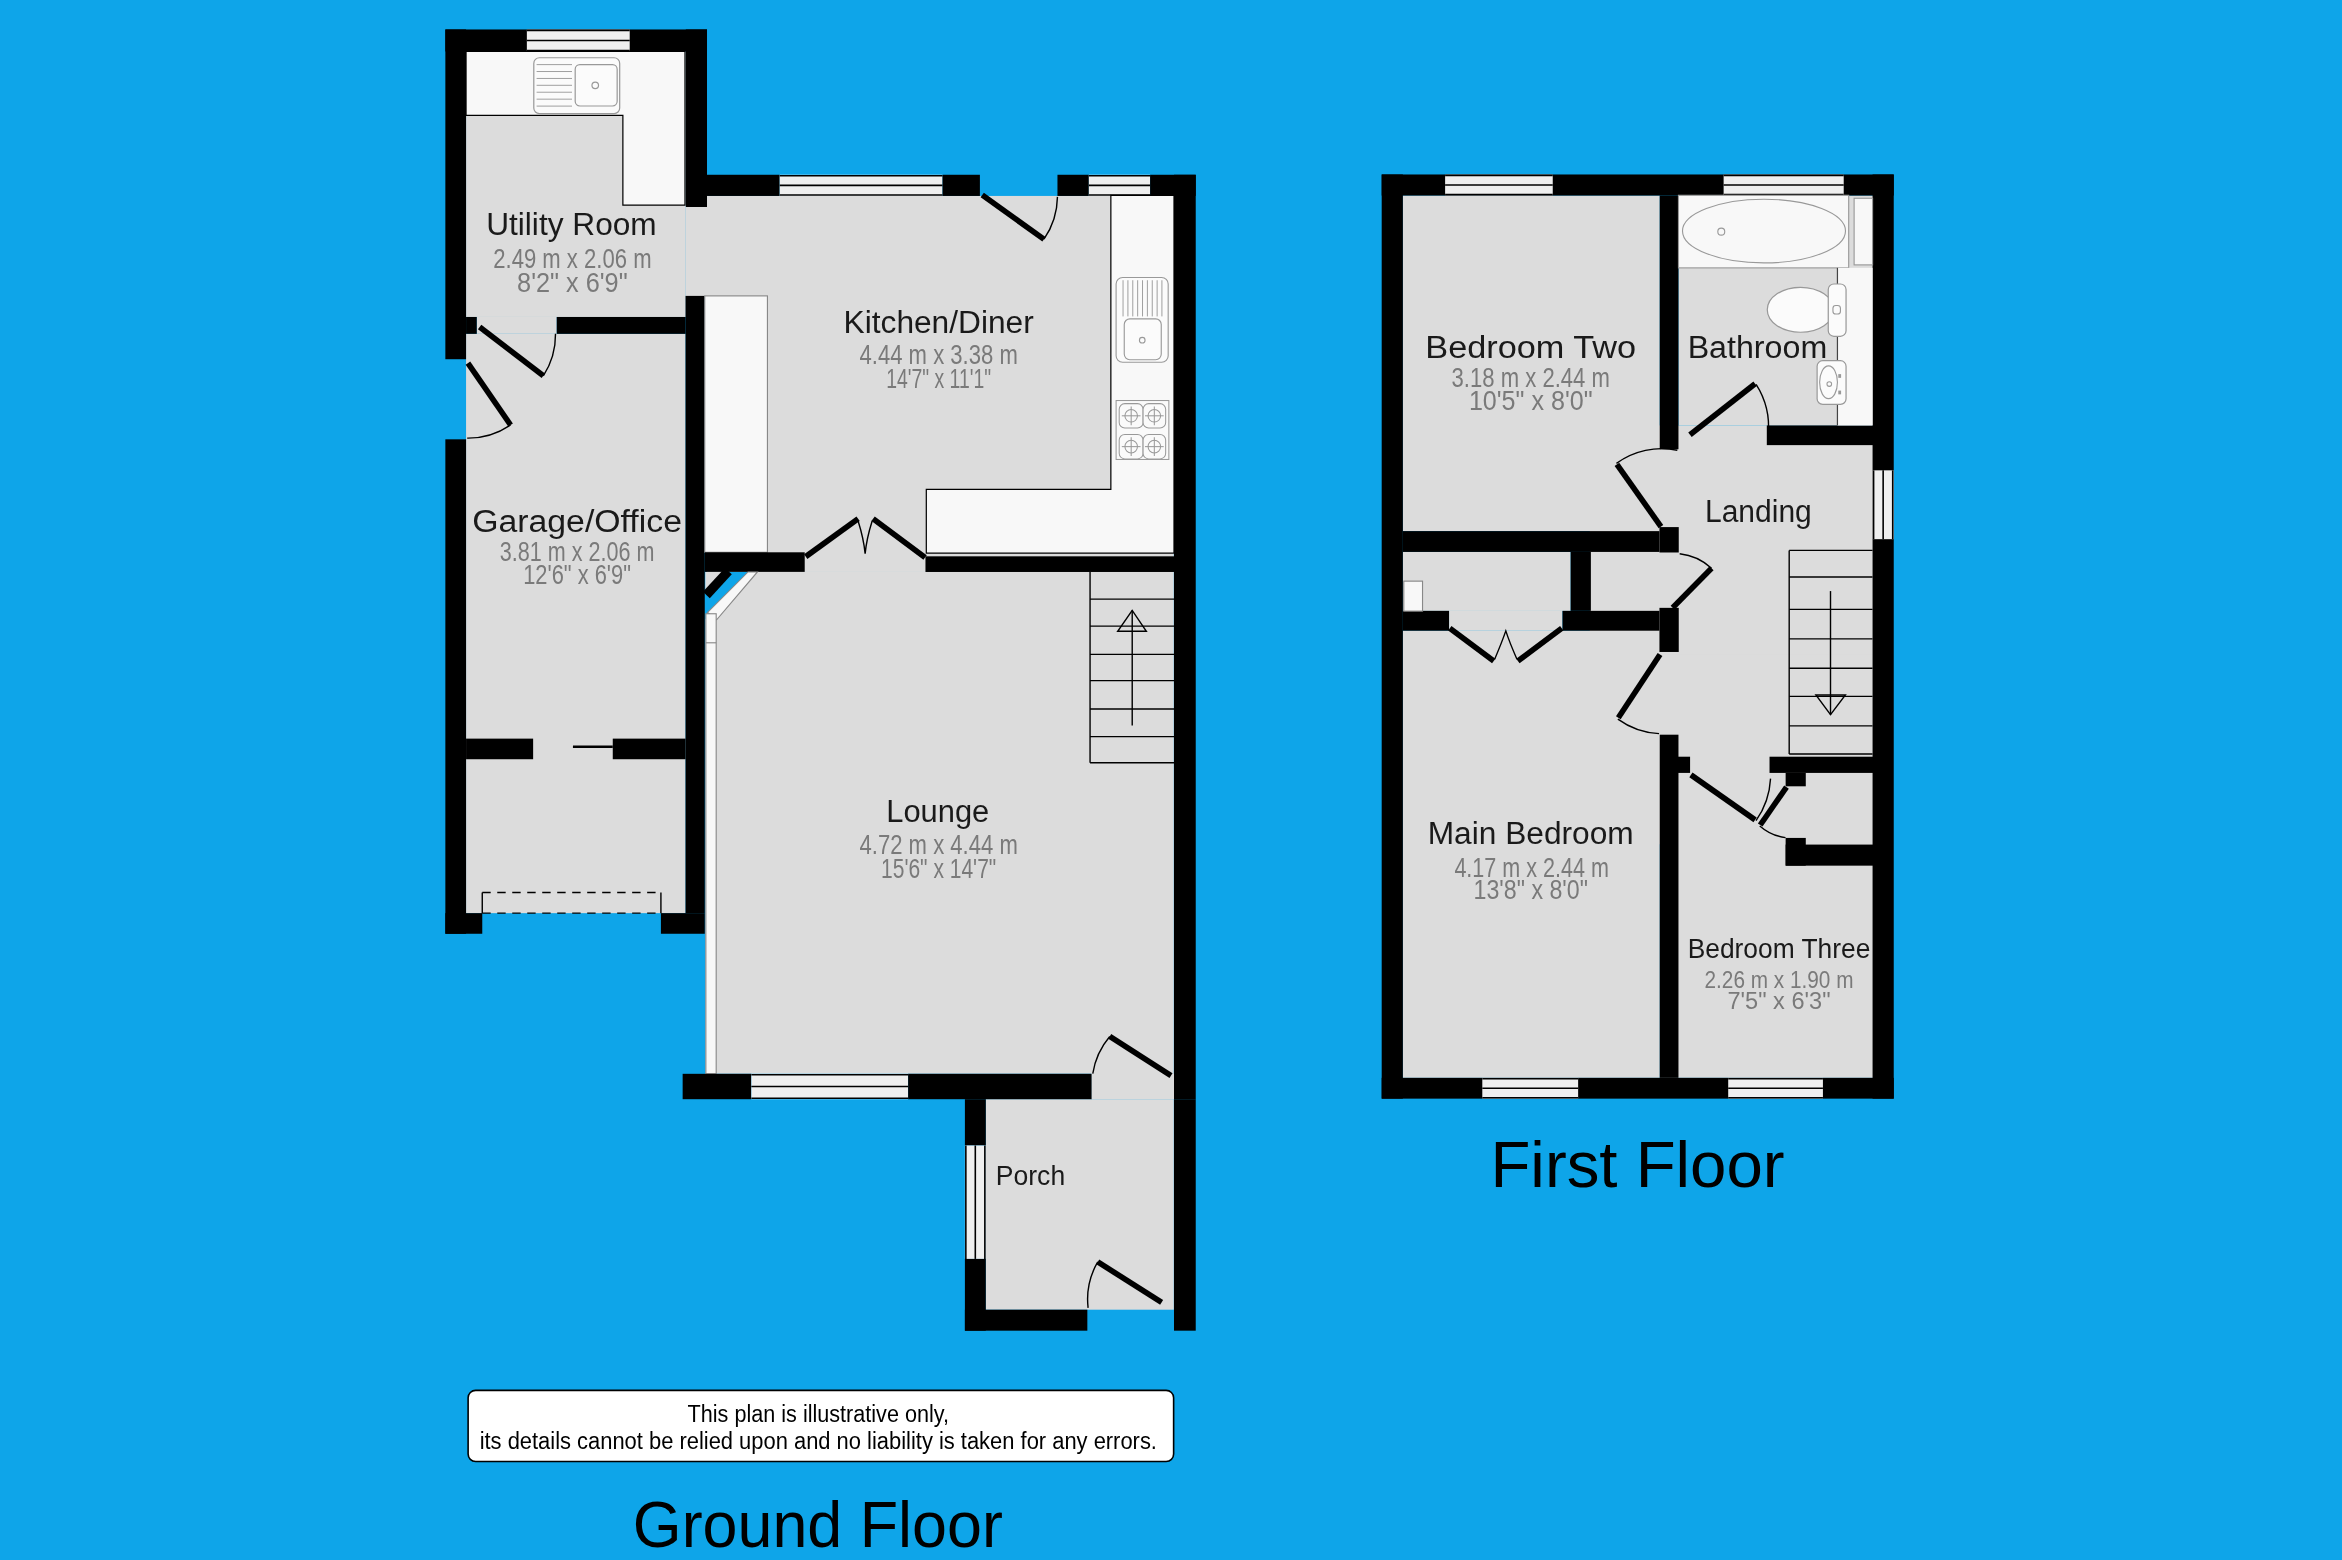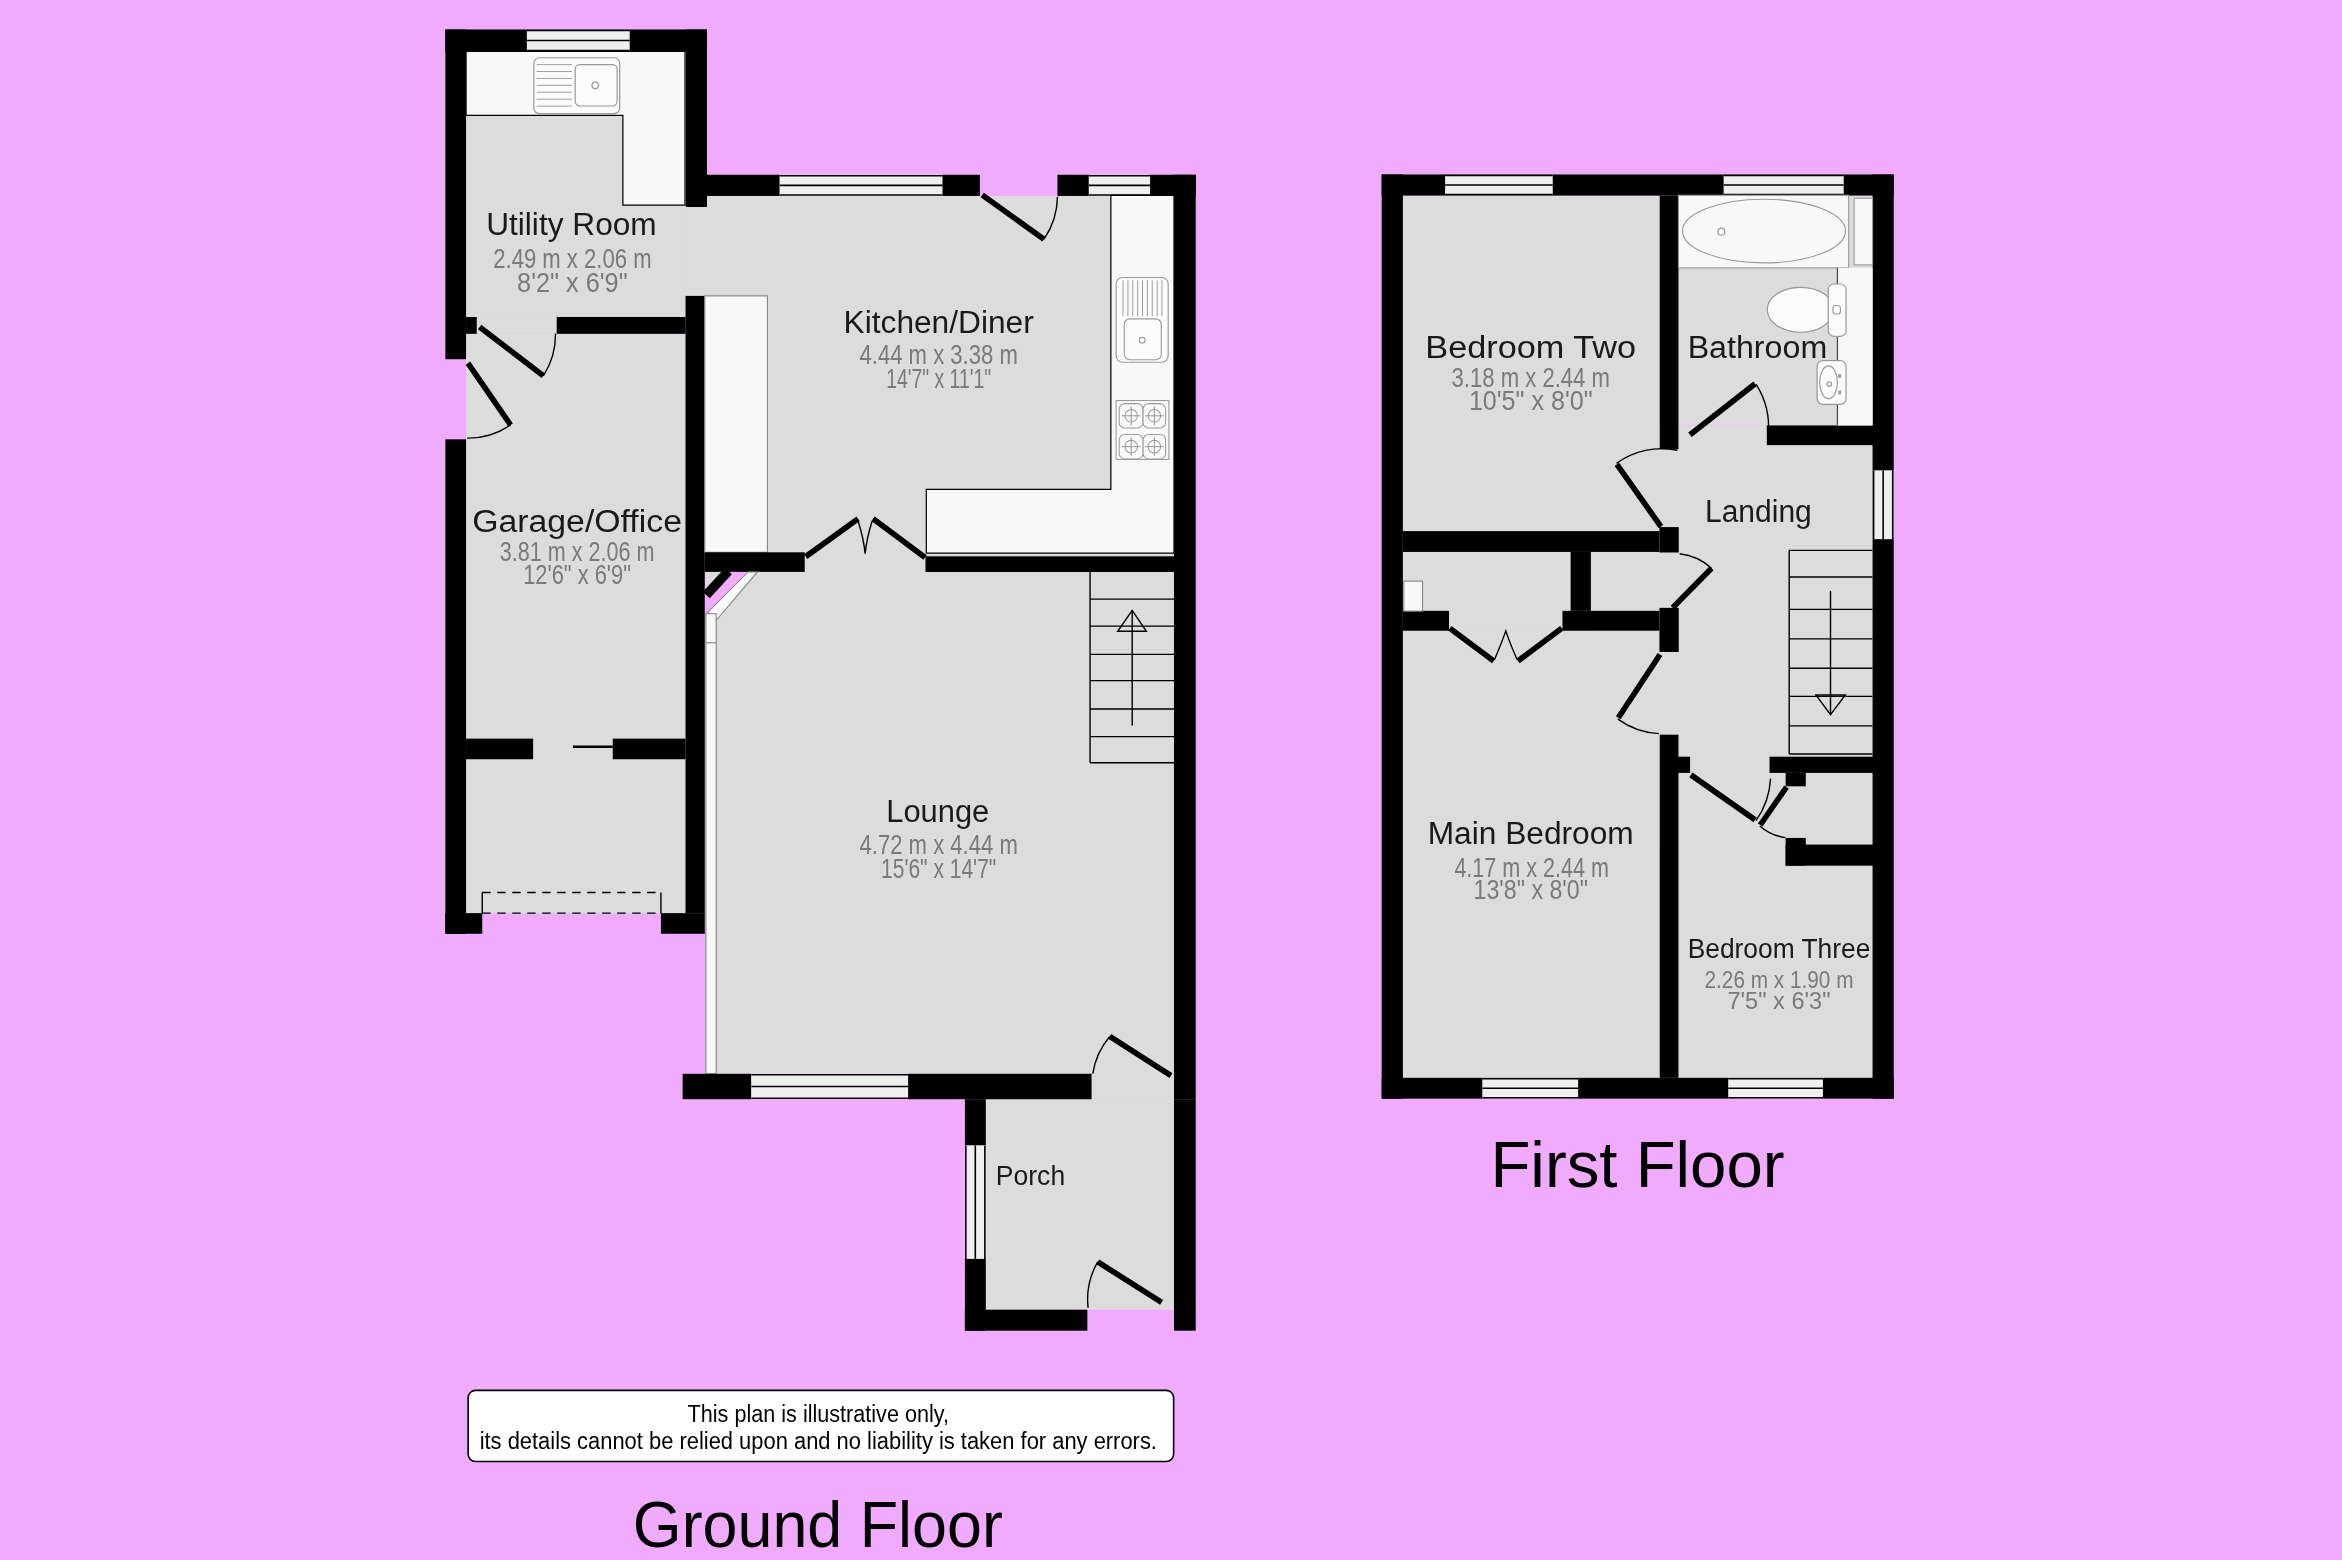--- a/index.html
+++ b/index.html
@@ -1,16 +1,16 @@
 <!DOCTYPE html>
 <html style="font-size:15px"><head>
 <meta charset="utf-8">
 <style>
   html,body{margin:0;padding:0;background:#ffffff;}
-  .page{width:2342px;height:1561px;position:relative;background:#f0abfc;overflow:hidden;}
+  .page{width:2342px;height:1561px;position:relative;background:#0ea5e9;overflow:hidden;}
   svg{position:absolute;top:0;left:0;}
   text{font-family:"Liberation Sans", sans-serif;}
   .rn{fill:#1a1a1a;font-size:34px;}
   .rd{fill:#7a7a7a;font-size:30px;}
   .rn2{fill:#1a1a1a;font-size:30px;}
   .rd2{fill:#7a7a7a;font-size:26px;}
   .big{fill:#000000;font-size:69px;}
   .disc{fill:#000000;font-size:25px;}
 </style>
 </head>

